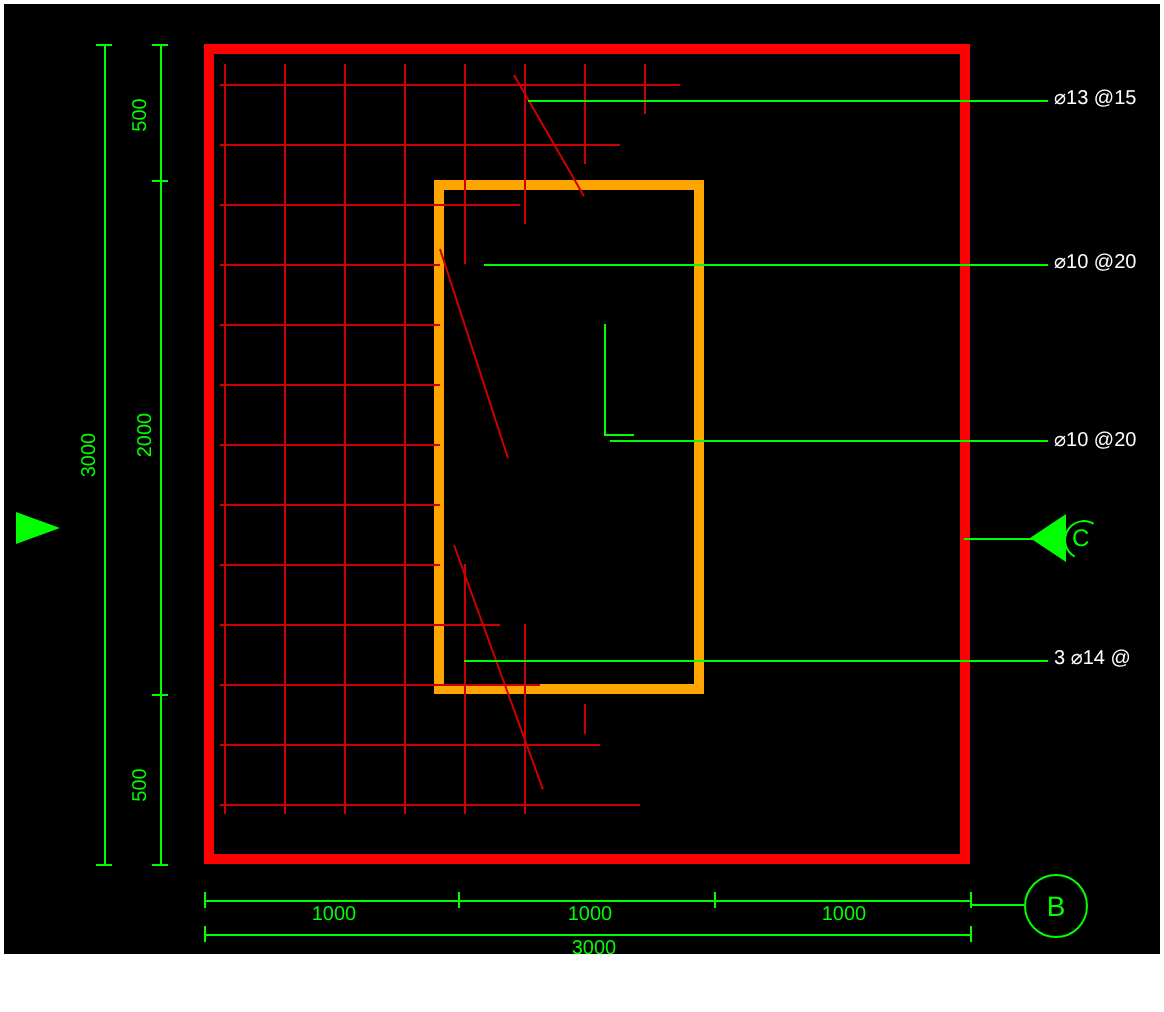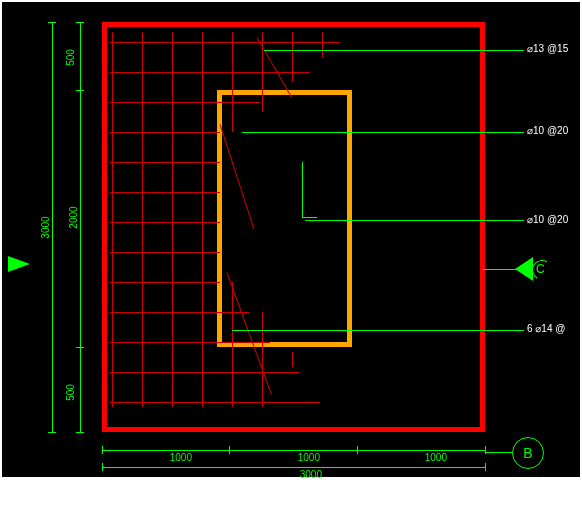--- a/index.html
+++ b/index.html
@@ -6,21 +6,21 @@
 .canvas{position:absolute;left:2px;top:2px;width:578px;height:475px;background:#000}
 .red-rect{position:absolute;border:5px solid #ff0000;box-sizing:border-box}
 .orange-rect{position:absolute;border:5px solid #ffa500;box-sizing:border-box}
 .grid-v{position:absolute;width:1px;background:#c00}
 .grid-h{position:absolute;height:1px;background:#c00}
 .dim-line-v{position:absolute;width:1px;background:#0f0}
 .dim-line-h{position:absolute;height:1px;background:#0f0}
 .tick-h{position:absolute;width:8px;height:1px;background:#0f0}
 .tick-v{position:absolute;height:8px;width:1px;background:#0f0}
 .dim-text-v{position:absolute;color:#0f0;font:10px sans-serif;transform:rotate(-90deg);transform-origin:center center;white-space:nowrap}
-.dim-text-h{position:absolute;color:#0f0;font:10px sans-serif;white-space:nowrap;text-align:right}
+.dim-text-h{position:absolute;color:#0f0;font:10px sans-serif;white-space:nowrap;text-align:center}
 .leader{position:absolute;height:1px;background:#0f0}
 .label{position:absolute;color:#fff;font:10px sans-serif;white-space:nowrap}
 .bubble{position:absolute;width:30px;height:30px;border:1px solid #0f0;border-radius:50%;color:#0f0;font:14px sans-serif;display:flex;align-items:center;justify-content:center}
 .tri-left{position:absolute;width:0;height:0;border-top:12px solid transparent;border-bottom:12px solid transparent;border-right:18px solid #0f0}
 .flag{position:absolute;width:0;height:0;border-top:8px solid transparent;border-bottom:8px solid transparent;border-left:22px solid #0f0}
 .c-wrap{position:absolute}
 .c-arc{position:absolute;width:18px;height:18px;border:1px solid #0f0;border-radius:50%;border-right-color:transparent;border-bottom-color:transparent;transform:rotate(-15deg)}
 .c-letter{position:absolute;color:#0f0;font:12px sans-serif}
 </style>
 </head>
@@ -96,21 +96,21 @@
   <div class="leader" style="left:262px;top:48px;width:260px"></div>
   <div class="label" style="left:525px;top:41px">⌀13 @15</div>
 
   <div class="leader" style="left:240px;top:130px;width:282px"></div>
   <div class="label" style="left:525px;top:123px">⌀10 @20</div>
 
   <div class="leader" style="left:303px;top:218px;width:219px"></div>
   <div class="label" style="left:525px;top:212px">⌀10 @20</div>
 
   <div class="leader" style="left:230px;top:328px;width:292px"></div>
-  <div class="label" style="left:525px;top:321px">6 ⌀14 @</div>
+  <div class="label" style="left:525px;top:321px">3 ⌀14 @</div>
 
   <div class="leader" style="left:480px;top:267px;width:50px"></div>
   <div class="tri-left" style="left:513px;top:255px"></div>
   <div class="c-wrap" style="left:530px;top:258px">
     <div class="c-arc"></div>
     <div class="c-letter" style="left:4px;top:2px">C</div>
   </div>
 
   <div class="flag" style="left:6px;top:254px"></div>
 

